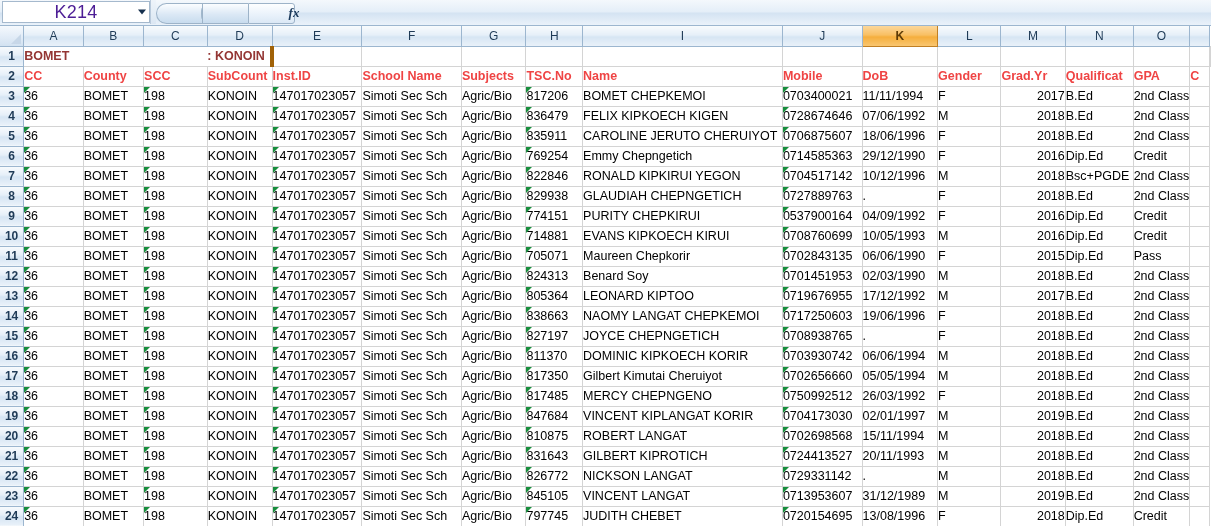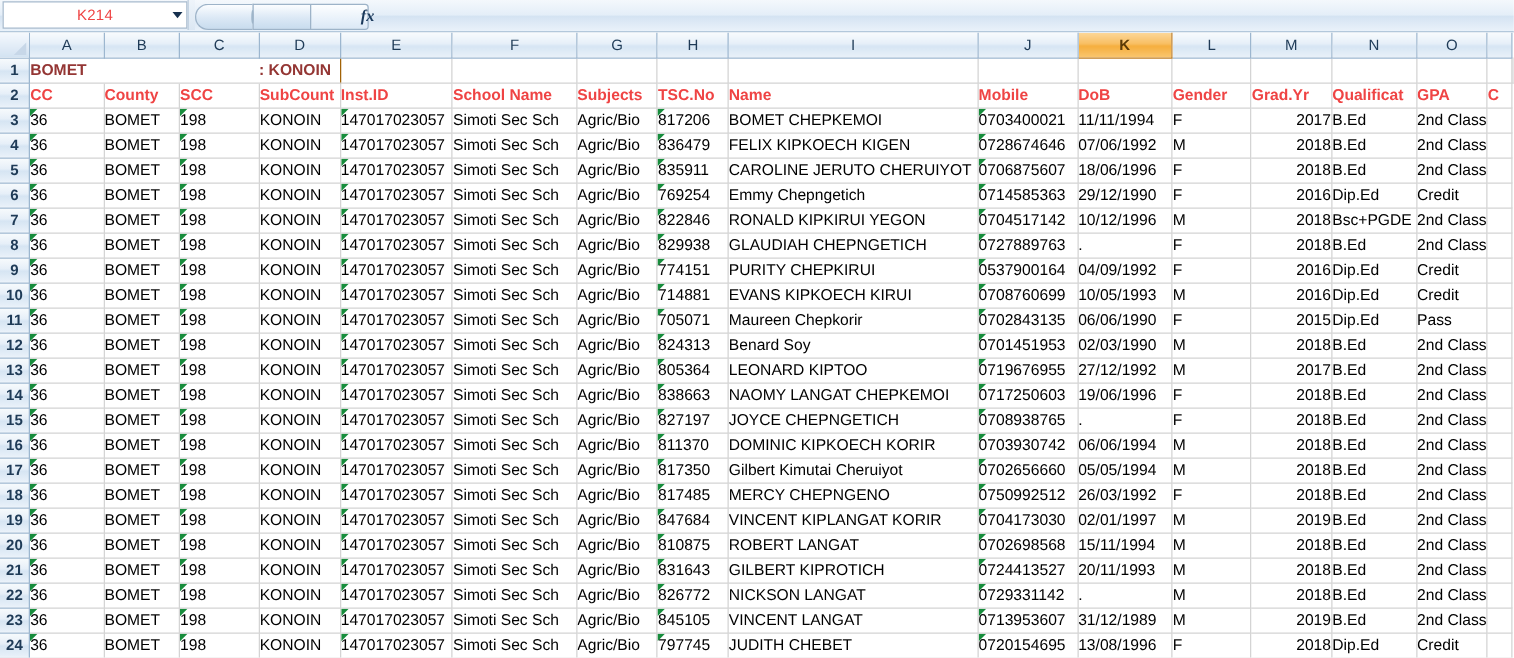--- a/index.html
+++ b/index.html
@@ -21,21 +21,21 @@
   }
   #namebox-wrap {
     width: 148px; height: 22px; margin: 1px 0 0 2px;
     background: #ffffff;
     border: 1px solid #a5b9cd;
     display: flex; align-items: center;
     position: relative;
   }
   #namebox-value {
     flex: 1; text-align: center;
-    font-size: 12px; color: #ef4444;
+    font-size: 18px; color: #4c1d95;
     letter-spacing: .2px;
   }
   #namebox-arrow {
     position: absolute; right: 3px; top: 50%;
     transform: translateY(-50%);
     width: 0; height: 0;
     border-left: 4px solid transparent;
     border-right: 4px solid transparent;
     border-top: 5px solid #16304e;
   }
@@ -152,21 +152,21 @@
     vertical-align: middle;
     line-height: 19px;
   }
   .cell.num { text-align: right; padding-right: 4px; }
   .title-cell {
     color: #943634;
     font-weight: bold;
     border-right: none;
     border-bottom: 1px solid #d4d4d4;
   }
-  .title-cell.edge { border-right: 1px solid #a16207; }
+  .title-cell.edge { border-right: 4px solid #a16207; }
   .hdr-cell {
     color: #ef4444;
     font-weight: bold;
   }
   
   .errtri::before {
     content: "";
     position: absolute;
     left: 0; top: 0;
     width: 0; height: 0;
@@ -486,21 +486,21 @@
           <td class="cell errtri">36</td>
           <td class="cell">BOMET</td>
           <td class="cell errtri">198</td>
           <td class="cell">KONOIN</td>
           <td class="cell errtri">147017023057</td>
           <td class="cell">Simoti Sec Sch</td>
           <td class="cell">Agric/Bio</td>
           <td class="cell errtri">805364</td>
           <td class="cell">LEONARD  KIPTOO</td>
           <td class="cell errtri">0719676955</td>
-          <td class="cell">27/12/1992</td>
+          <td class="cell">17/12/1992</td>
           <td class="cell">M</td>
           <td class="cell num">2017</td>
           <td class="cell">B.Ed</td>
           <td class="cell">2nd Class</td>
           <td class="cell"></td>
         </tr>
         <tr>
           <th class="rowhdr">14</th>
           <td class="cell errtri">36</td>
           <td class="cell">BOMET</td>

